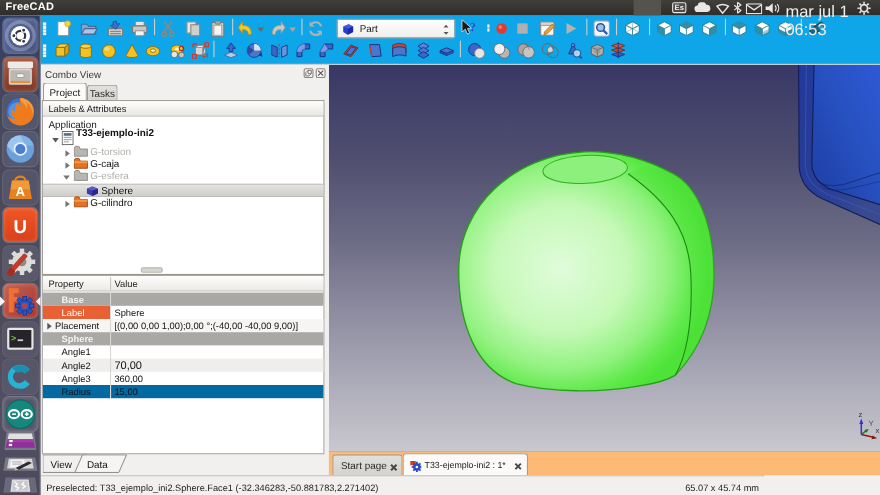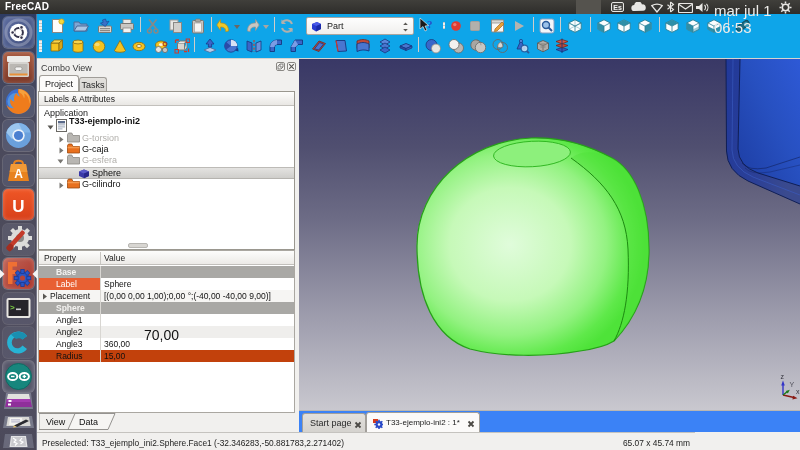--- a/index.html
+++ b/index.html
@@ -28,21 +28,21 @@
 .tsep { position:absolute; top:3px; width:1px; height:15px; background:#cfcdc9; }
 
 
 #combo { position:absolute; left:37px; top:59px; width:262px; height:373px; background:#f1f0ee; }
 
 
 #viewport { position:absolute; left:299px; top:59px; width:501px; height:351px;
   background:linear-gradient(180deg,#393866 0%,#504f70 25%,#6c6b85 45%,#9b9aab 72%,#c9c8cf 100%); }
 
 
-#tabbar { position:absolute; left:299px; top:410px; width:501px; height:22px; background:#3b82f6; border-top:1px solid #b9b6b1;}
+#tabbar { position:absolute; left:299px; top:410px; width:501px; height:22px; background:#fdba74; border-top:1px solid #b9b6b1;}
 
 
 #statusbar { position:absolute; left:37px; top:432px; width:658px; height:18px;
   background:#f1f0ee; border-top:1px solid #c5c3bf; font-size:8.4px; color:#1c1c1c; }
 </style>
 </head>
 <body>
 <div id="root">
   <div id="viewport">
     <svg width="504" height="351" style="position:absolute;left:-3px;top:0;">
@@ -464,27 +464,27 @@
       </div>
       <div class="abs" style="left:0;top:51px;width:255px;height:12px;background:#a9a8a5;">
           <span style="position:absolute;left:17px;top:1px;font-size:8.5px;font-weight:bold;color:#f4f3f1;">Sphere</span>
         </div>
       <div class="abs" style="left:0;top:63px;width:255px;height:12px;padding-left:48px;">
           <span style="position:absolute;left:17px;top:1px;font-size:8.5px;color:#111;">Angle1</span>
           <span style="position:absolute;left:65px;top:14px;font-size:8.5px;color:#111;font-family:Liberation Mono, monospace;">-40,00</span>
         </div>
       <div class="abs" style="left:0;top:75px;width:255px;height:12px;background:#efeeec;">
           <span style="position:absolute;left:17px;top:1px;font-size:8.5px;color:#111;">Angle2</span>
-          <span style="position:absolute;left:65px;top:1px;font-size:14px;color:#111;margin-left:40px;">70,00</span>
+          <span style="position:absolute;left:65px;top:1px;font-size:10px;color:#111;">70,00</span>
         </div>
       <div class="abs" style="left:0;top:87px;width:255px;height:12px;">
           <span style="position:absolute;left:17px;top:1px;font-size:8.5px;color:#111;">Angle3</span>
           <span style="position:absolute;left:65px;top:1px;font-size:8.5px;color:#111;">360,00</span>
         </div>
-      <div class="abs" style="left:0;top:99px;width:255px;height:12px;background:#c2410c;">
+      <div class="abs" style="left:0;top:99px;width:255px;height:12px;background:#0369a1;">
           <span style="position:absolute;left:17px;top:1px;font-size:8.5px;color:#111;">Radius</span>
           <span style="position:absolute;left:65px;top:1px;font-size:8.5px;color:#111;">15,00</span>
         </div>
       <div class="abs" style="left:61px;top:15px;width:1px;height:96px;background:#d8d6d2;"></div>
     </div>
 
     <svg class="abs" style="left:2px;top:354px;" width="110" height="18">
       <path d="M0,0.5 L40,0.5 L33,16.5 L0,16.5 Z" fill="#f1f0ee" stroke="#8a8884" stroke-width="0.9"></path>
       <path d="M36,0.5 L76,0.5 L69,16.5 L29,16.5 Z" fill="#f6f5f3" stroke="#8a8884" stroke-width="0.9"></path>
       <text x="7" y="12" font-size="9px" fill="#111" font-family="Liberation Sans">View</text>

